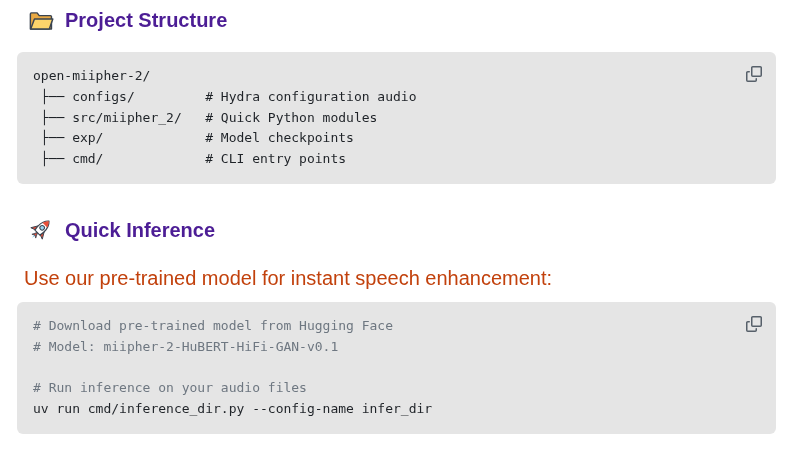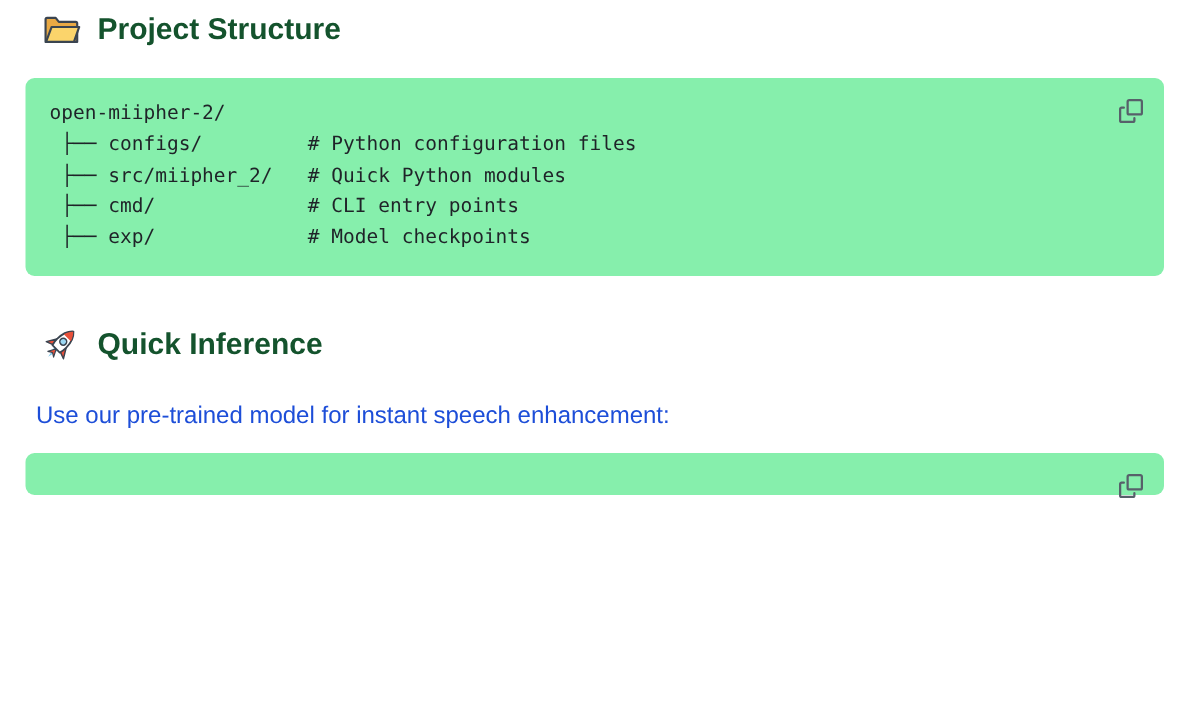--- a/index.html
+++ b/index.html
@@ -12,47 +12,47 @@
     height: 471px;
     overflow: hidden;
     font-family: "Liberation Sans", sans-serif;
     color: #1f2328;
   }
   .content {
     padding: 6px 24px 0 17px;
   }
   .section-heading {
     display: flex;
-    align-items: flex-start;
+    align-items: center;
     gap: 11px;
     margin: 0 0 18px 10px;
     font-size: 20px;
     font-weight: 700;
     line-height: 28px;
-    color: #14532d;
+    color: #4c1d95;
   }
   .section-heading.second {
     margin-top: 32px;
     margin-bottom: 16px;
   }
   .heading-emoji {
     display: inline-flex;
     width: 27px;
     height: 27px;
     flex: 0 0 auto;
   }
   .intro-text {
     margin: 22px 0 12px 7px;
-    font-size: 16px;
+    font-size: 20px;
     line-height: 24px;
-    color: #1d4ed8;
+    color: #c2410c;
   }
   .code-block {
     position: relative;
-    background: #86efac;
+    background: #e5e5e5;
     border-radius: 6px;
     padding: 14px 16px;
     margin: 0;
   }
   .code-lines {
     font-family: "DejaVu Sans Mono", "Liberation Mono", monospace;
     font-size: 13px;
     line-height: 20.8px;
   }
   .code-line {
@@ -91,24 +91,24 @@
         <path d="M4 26 L4 8.2 Q4 7 5.2 7 L12 7 L14.5 10.2 L27.8 10.2 Q29 10.2 29 11.4 L29 26 Z" fill="#e9a944" stroke="#3a4450" stroke-width="1.7" stroke-linejoin="round"></path>
         <path d="M8.8 14.2 L30.6 14.2 L26.4 26 L4.4 26 Z" fill="#fbd46b" stroke="#3a4450" stroke-width="1.7" stroke-linejoin="round"></path>
       </svg>
     </span>
     <span>Project Structure</span>
   </h2>
 
   <div class="code-block">
     <div class="code-lines">
         <div class="code-line">open-miipher-2/</div>
-        <div class="code-line"> ├── configs/         # Python configuration files</div>
+        <div class="code-line"> ├── configs/         # Hydra configuration audio</div>
         <div class="code-line"> ├── src/miipher_2/   # Quick Python modules</div>
+        <div class="code-line"> ├── exp/             # Model checkpoints</div>
         <div class="code-line"> ├── cmd/             # CLI entry points</div>
-        <div class="code-line"> ├── exp/             # Model checkpoints</div>
       </div>
     <button class="copy-btn" aria-label="Copy">
       <span>
         <svg width="16" height="16" viewBox="0 0 16 16" fill="#57606a" aria-hidden="true">
           <path d="M0 6.75C0 5.784.784 5 1.75 5h1.5a.75.75 0 0 1 0 1.5h-1.5a.25.25 0 0 0-.25.25v7.5c0 .138.112.25.25.25h7.5a.25.25 0 0 0 .25-.25v-1.5a.75.75 0 0 1 1.5 0v1.5A1.75 1.75 0 0 1 9.25 16h-7.5A1.75 1.75 0 0 1 0 14.25Z"></path>
           <path d="M5 1.75C5 .784 5.784 0 6.75 0h7.5C15.216 0 16 .784 16 1.75v7.5A1.75 1.75 0 0 1 14.25 11h-7.5A1.75 1.75 0 0 1 5 9.25Zm1.75-.25a.25.25 0 0 0-.25.25v7.5c0 .138.112.25.25.25h7.5a.25.25 0 0 0 .25-.25v-7.5a.25.25 0 0 0-.25-.25Z"></path>
         </svg>
       </span>
     </button>
   </div>
@@ -126,20 +126,27 @@
           <circle cx="16" cy="13.2" r="2.7" fill="#9bd7f3" stroke="#3a4450" stroke-width="1.2"></circle>
         </g>
       </svg>
     </span>
     <span>Quick Inference</span>
   </h2>
 
   <p class="intro-text">Use our pre-trained model for instant speech enhancement:</p>
 
   <div class="code-block">
+    <div class="code-lines">
+        <div class="code-line comment"># Download pre-trained model from Hugging Face</div>
+        <div class="code-line comment"># Model: miipher-2-HuBERT-HiFi-GAN-v0.1</div>
+        <div class="code-line"></div>
+        <div class="code-line comment"># Run inference on your audio files</div>
+        <div class="code-line">uv run cmd/inference_dir.py --config-name infer_dir</div>
+      </div>
     <button class="copy-btn" aria-label="Copy">
       <span>
         <svg width="16" height="16" viewBox="0 0 16 16" fill="#57606a" aria-hidden="true">
           <path d="M0 6.75C0 5.784.784 5 1.75 5h1.5a.75.75 0 0 1 0 1.5h-1.5a.25.25 0 0 0-.25.25v7.5c0 .138.112.25.25.25h7.5a.25.25 0 0 0 .25-.25v-1.5a.75.75 0 0 1 1.5 0v1.5A1.75 1.75 0 0 1 9.25 16h-7.5A1.75 1.75 0 0 1 0 14.25Z"></path>
           <path d="M5 1.75C5 .784 5.784 0 6.75 0h7.5C15.216 0 16 .784 16 1.75v7.5A1.75 1.75 0 0 1 14.25 11h-7.5A1.75 1.75 0 0 1 5 9.25Zm1.75-.25a.25.25 0 0 0-.25.25v7.5c0 .138.112.25.25.25h7.5a.25.25 0 0 0 .25-.25v-7.5a.25.25 0 0 0-.25-.25Z"></path>
         </svg>
       </span>
     </button>
   </div>
 

